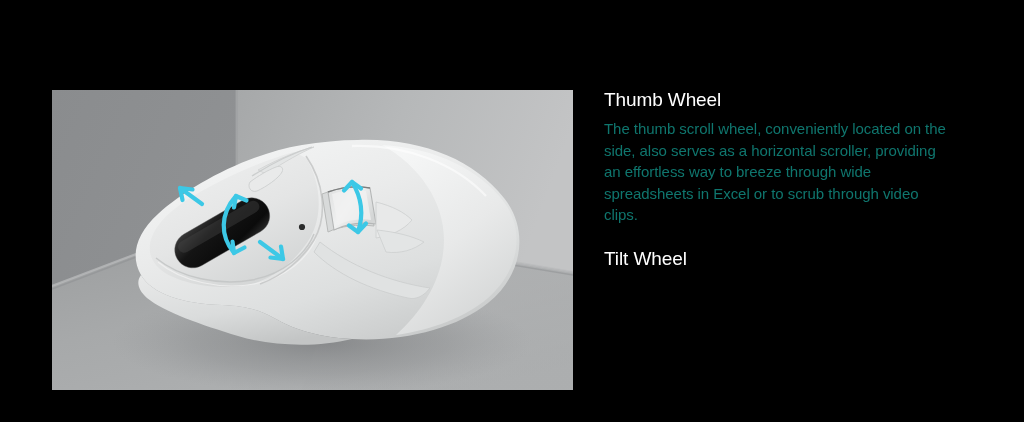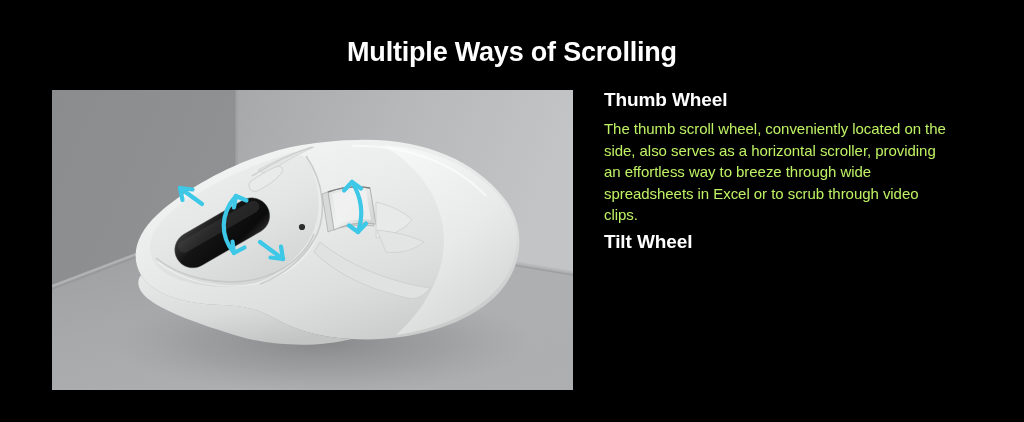--- a/index.html
+++ b/index.html
@@ -50,43 +50,42 @@
   .photo svg { display: block; width: 521px; height: 300px; }
 
   
   .text-col {
     position: absolute;
     left: 604px;
     top: 88px;
     width: 352px;
   }
   .feature { margin: 0 0 0 0; }
-  .feature + .feature { margin-top: 4px; }
+  .feature + .feature { margin-top: 21px; }
   .feature-heading {
     font-size: 19px;
-    font-weight: bold;
+    font-weight: normal;
     line-height: 24px;
     letter-spacing: -0.1px;
     color: #ffffff;
     margin: 0 0 6px 0;
   }
   .feature-body {
     font-size: 15px;
     line-height: 21.5px;
     letter-spacing: -0.05px;
-    color: #bef264;
+    color: #0f766e;
     margin: 0;
   }
 </style>
 </head>
 <body style="background: rgb(0, 0, 0);">
 
 <div class="page">
 
-  <h1 class="page-title">Multiple Ways of Scrolling</h1>
 
   <div class="photo">
     <svg viewBox="0 0 521 300" xmlns="http://www.w3.org/2000/svg" aria-hidden="true">
       <defs>
         <linearGradient id="gLeftWall" x1="0" y1="0" x2="1" y2="0.25">
           <stop offset="0" stop-color="#8a8c8e"></stop>
           <stop offset="0.55" stop-color="#919395"></stop>
           <stop offset="1" stop-color="#98999b"></stop>
         </linearGradient>
         <linearGradient id="gRightWall" x1="0" y1="0" x2="1" y2="0.2">

